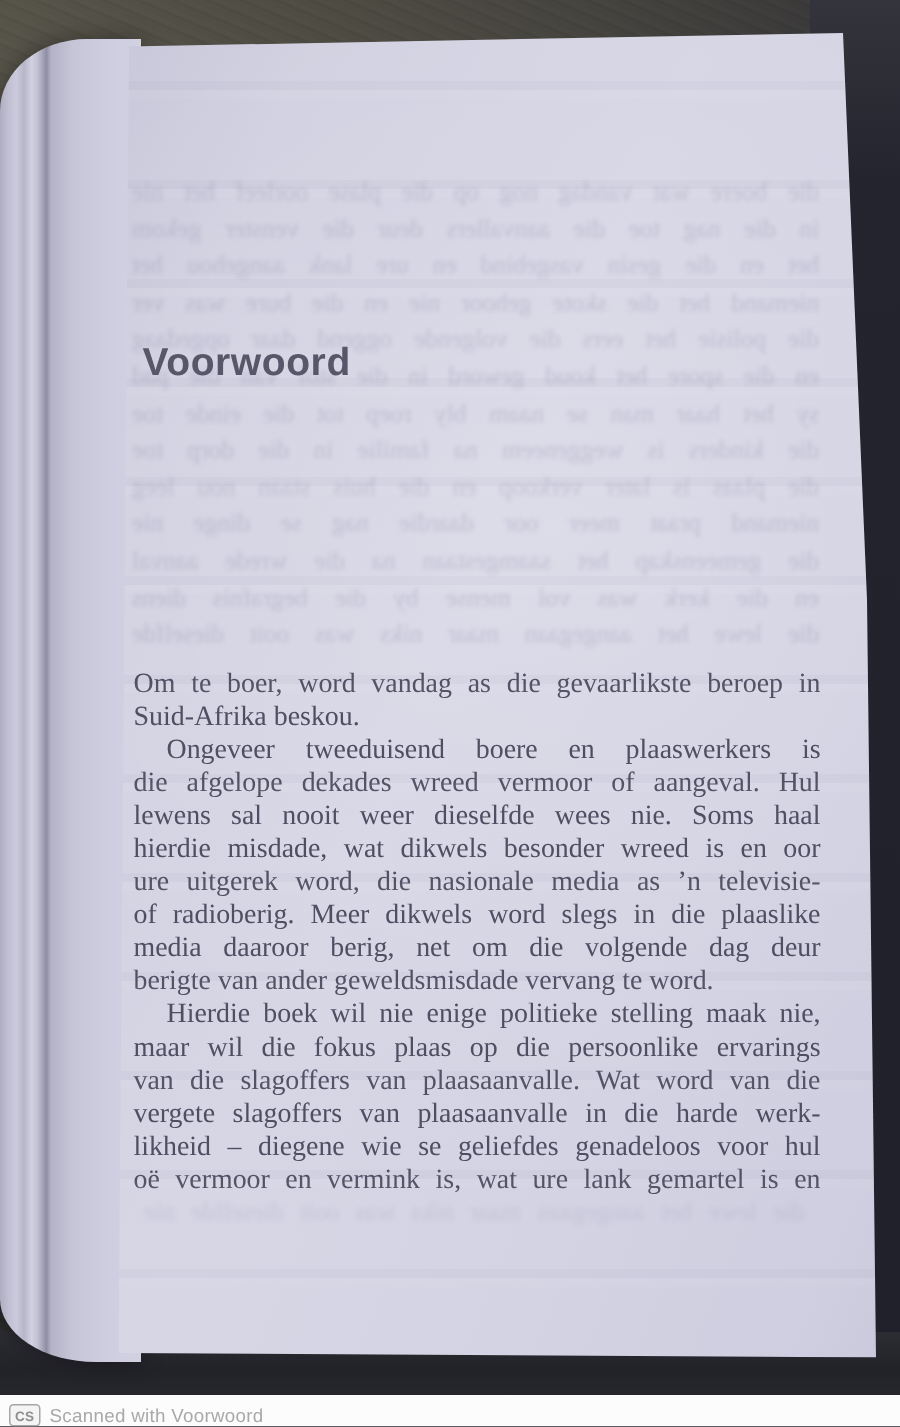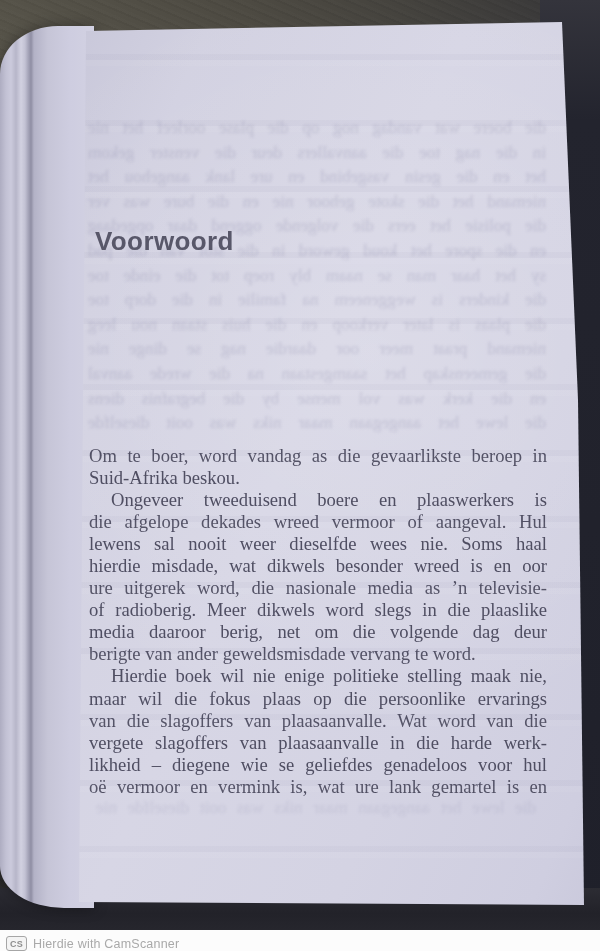--- a/index.html
+++ b/index.html
@@ -154,14 +154,14 @@
         <div class="bline j">van die slagoffers van plaasaanvalle. Wat word van die</div>
         <div class="bline j">vergete slagoffers van plaasaanvalle in die harde werk-</div>
         <div class="bline j">likheid – diegene wie se geliefdes genadeloos voor hul</div>
         <div class="bline j">oë vermoor en vermink is, wat ure lank gemartel is en</div>
       </div>
   </div>
 </div>
 
 <div class="scanbar">
   <span class="cs-badge">CS</span>
-  <span class="scan-label">Hierdie with CamScanner</span>
+  <span class="scan-label">Scanned with Voorwoord</span>
 </div>
 
 </body></html>

